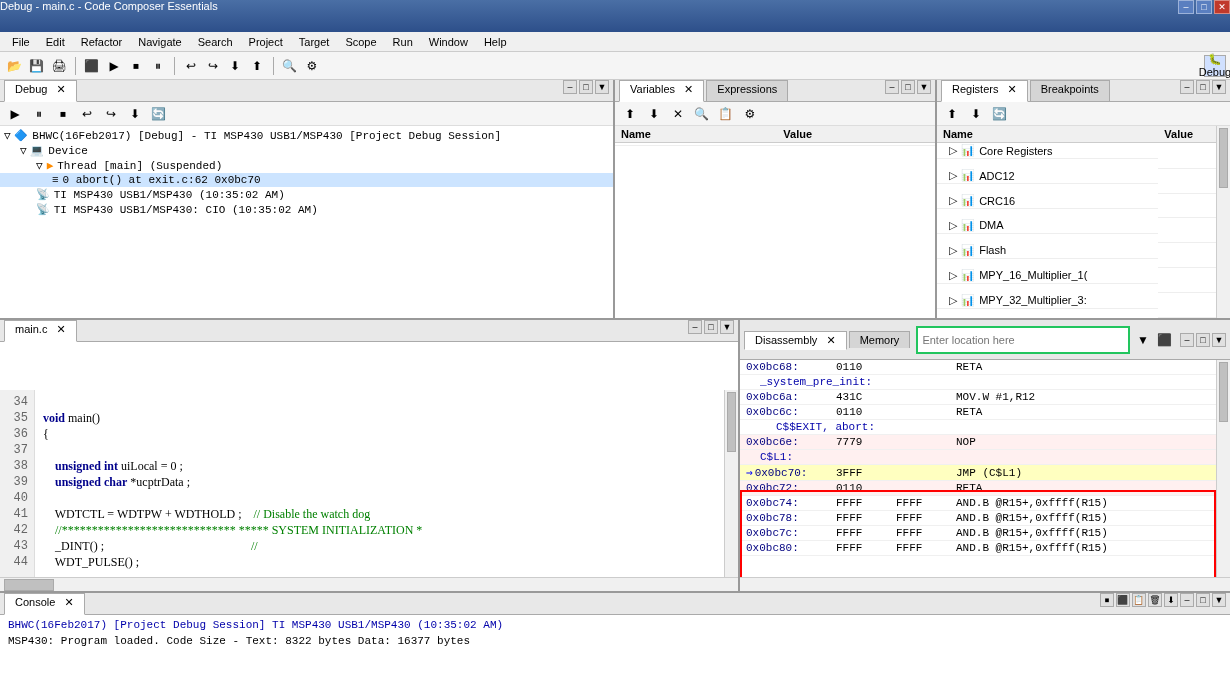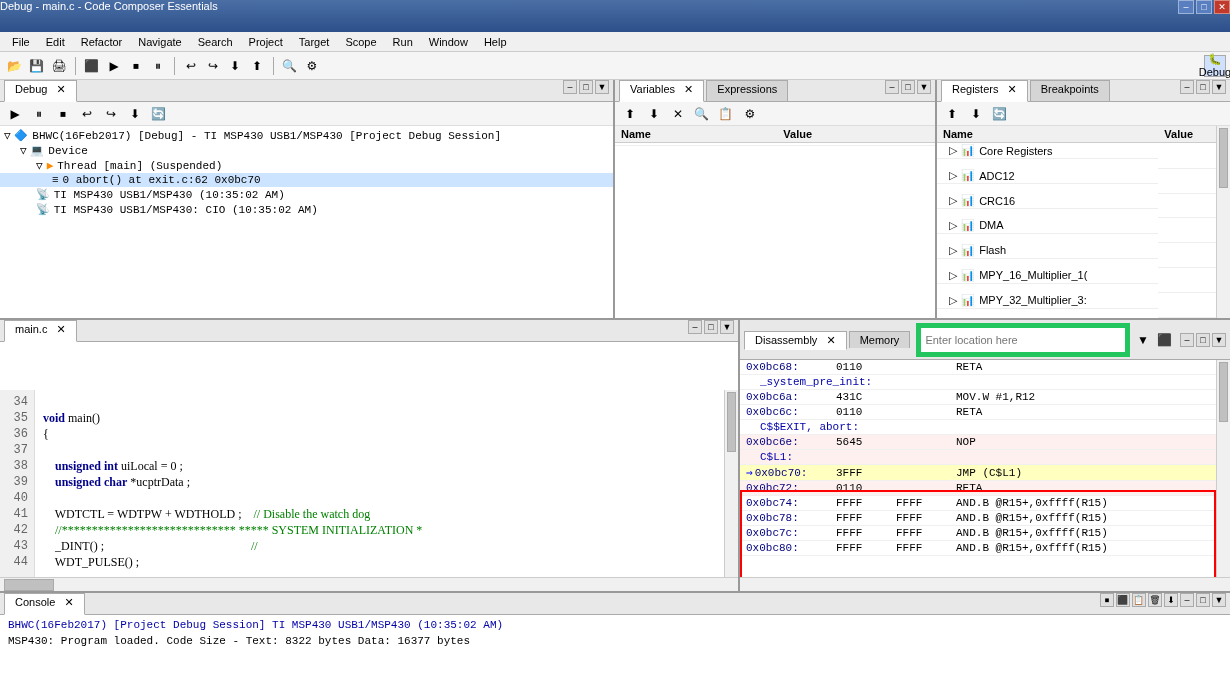--- a/index.html
+++ b/index.html
@@ -224,21 +224,21 @@
       flex: 1;
       font-family: 'Courier New', monospace;
       font-size: 11px;
       padding: 4px 8px;
       overflow: hidden;
     }
 
     .location-input {
       flex: 1;
       height: 18px;
-      border: 5px solid #22c55e;
+      border: 2px solid #22c55e;
       font-size: 11px;
       padding: 12px 4px;
     }
   </style>
 </head>
 <body>
 
 <div class="title-bar">
   <span>Debug - main.c - Code Composer Essentials</span>
   <div class="title-bar-controls">
@@ -580,26 +580,26 @@
                 </tr>
 
                 <tr>
                   <td style="color:#000080;">0x0bc6c:</td>
                   <td>0110</td>
                   <td></td>
                   <td>RETA</td>
                 </tr>
 
                 <tr>
-                  <td colspan="4" style="color:#0000aa; padding-left:20px;">C$$EXIT, abort:</td>
+                  <td colspan="4" style="color:#0000aa; padding-left:36px;">C$$EXIT, abort:</td>
                 </tr>
 
                 <tr style="background:#fff0f0;">
                   <td style="color:#000080;">0x0bc6e:</td>
-                  <td>5645</td>
+                  <td>7779</td>
                   <td></td>
                   <td>NOP</td>
                 </tr>
 
                 <tr style="background:#fff0f0;">
                   <td colspan="4" style="color:#0000aa; padding-left:20px;">C$L1:</td>
                 </tr>
 
                 <tr style="background:#ffffc0;">
                   <td style="color:#000080;">

